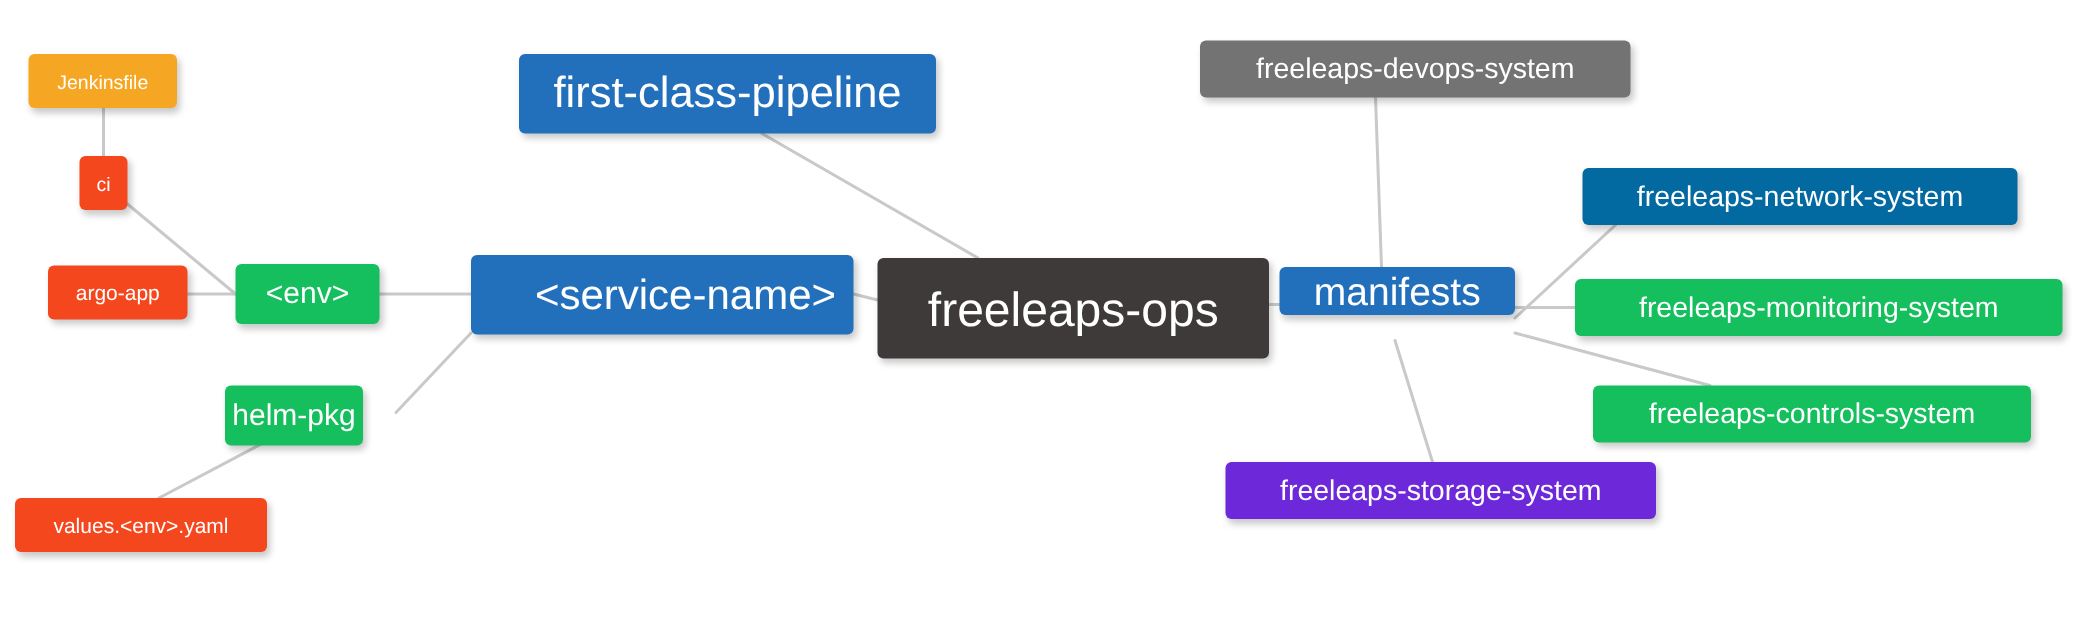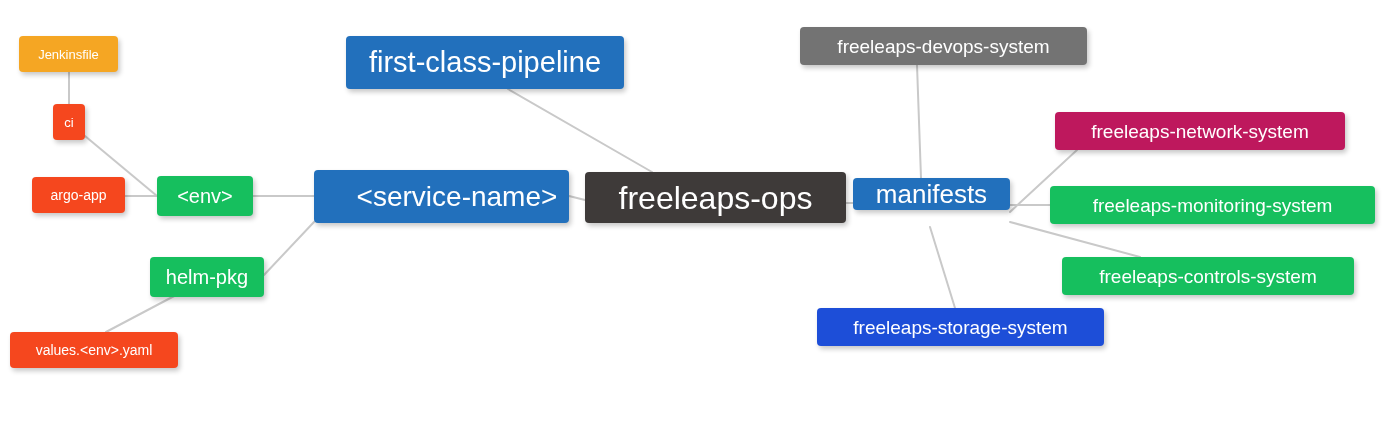--- a/index.html
+++ b/index.html
@@ -64,47 +64,47 @@
       </div>
       <div class="node" style="left: 53px; top: 104px; width: 32px; height: 36px; background: rgb(245, 71, 30); font-size: 13px;">
         <span class="lbl">ci</span>
       </div>
       <div class="node" style="left: 32px; top: 177px; width: 93px; height: 36px; background: rgb(245, 71, 30); font-size: 14px;">
         <span class="lbl">argo-app</span>
       </div>
       <div class="node" style="left: 157px; top: 176px; width: 96px; height: 40px; background: rgb(22, 191, 94); font-size: 20px;">
         <span class="lbl">&lt;env&gt;</span>
       </div>
-      <div class="node" style="left: 150px; top: 257px; width: 114px; height: 40px; background: rgb(22, 191, 94); font-size: 20px;">
+      <div class="node" style="left: 150px; top: 257px; width: 92px; height: 40px; background: rgb(22, 191, 94); font-size: 20px;">
         <span class="lbl">helm-pkg</span>
       </div>
       <div class="node" style="left: 10px; top: 332px; width: 168px; height: 36px; background: rgb(245, 71, 30); font-size: 14px;">
         <span class="lbl">values.&lt;env&gt;.yaml</span>
       </div>
       <div class="node" style="left: 314px; top: 36px; width: 278px; height: 53px; background: rgb(34, 112, 188); font-size: 29px; margin-left: 32px;">
         <span class="lbl">first-class-pipeline</span>
       </div>
       <div class="node" style="left: 314px; top: 170px; width: 255px; height: 53px; background: rgb(34, 112, 188); font-size: 28px; padding-left: 31px;">
         <span class="lbl">&lt;service-name&gt;</span>
       </div>
-      <div class="node" style="left: 585px; top: 172px; width: 261px; height: 51px; background: rgb(62, 58, 57); font-size: 32px;">
+      <div class="node" style="left: 585px; top: 172px; width: 261px; height: 67px; background: rgb(62, 58, 57); font-size: 32px;">
         <span class="lbl">freeleaps-ops</span>
       </div>
       <div class="node" style="left: 853px; top: 178px; width: 157px; height: 32px; background: rgb(34, 112, 188); font-size: 26px;">
         <span class="lbl">manifests</span>
       </div>
       <div class="node" style="left: 800px; top: 27px; width: 287px; height: 38px; background: #737373; font-size: 19px;">
         <span class="lbl">freeleaps-devops-system</span>
       </div>
-      <div class="node" style="left: 1055px; top: 112px; width: 290px; height: 38px; background: #be185d; font-size: 19px;">
+      <div class="node" style="left: 1055px; top: 112px; width: 290px; height: 38px; background: #0369a1; font-size: 19px;">
         <span class="lbl">freeleaps-network-system</span>
       </div>
       <div class="node" style="left: 1050px; top: 186px; width: 325px; height: 38px; background: rgb(22, 191, 94); font-size: 19px;">
         <span class="lbl">freeleaps-monitoring-system</span>
       </div>
       <div class="node" style="left: 1062px; top: 257px; width: 292px; height: 38px; background: rgb(22, 191, 94); font-size: 19px;">
         <span class="lbl">freeleaps-controls-system</span>
       </div>
-      <div class="node" style="left: 817px; top: 308px; width: 287px; height: 38px; background: #1d4ed8; font-size: 19px;">
+      <div class="node" style="left: 817px; top: 308px; width: 287px; height: 38px; background: #6d28d9; font-size: 19px;">
         <span class="lbl">freeleaps-storage-system</span>
       </div>
     </div>
 </div>
 
 </body></html>

